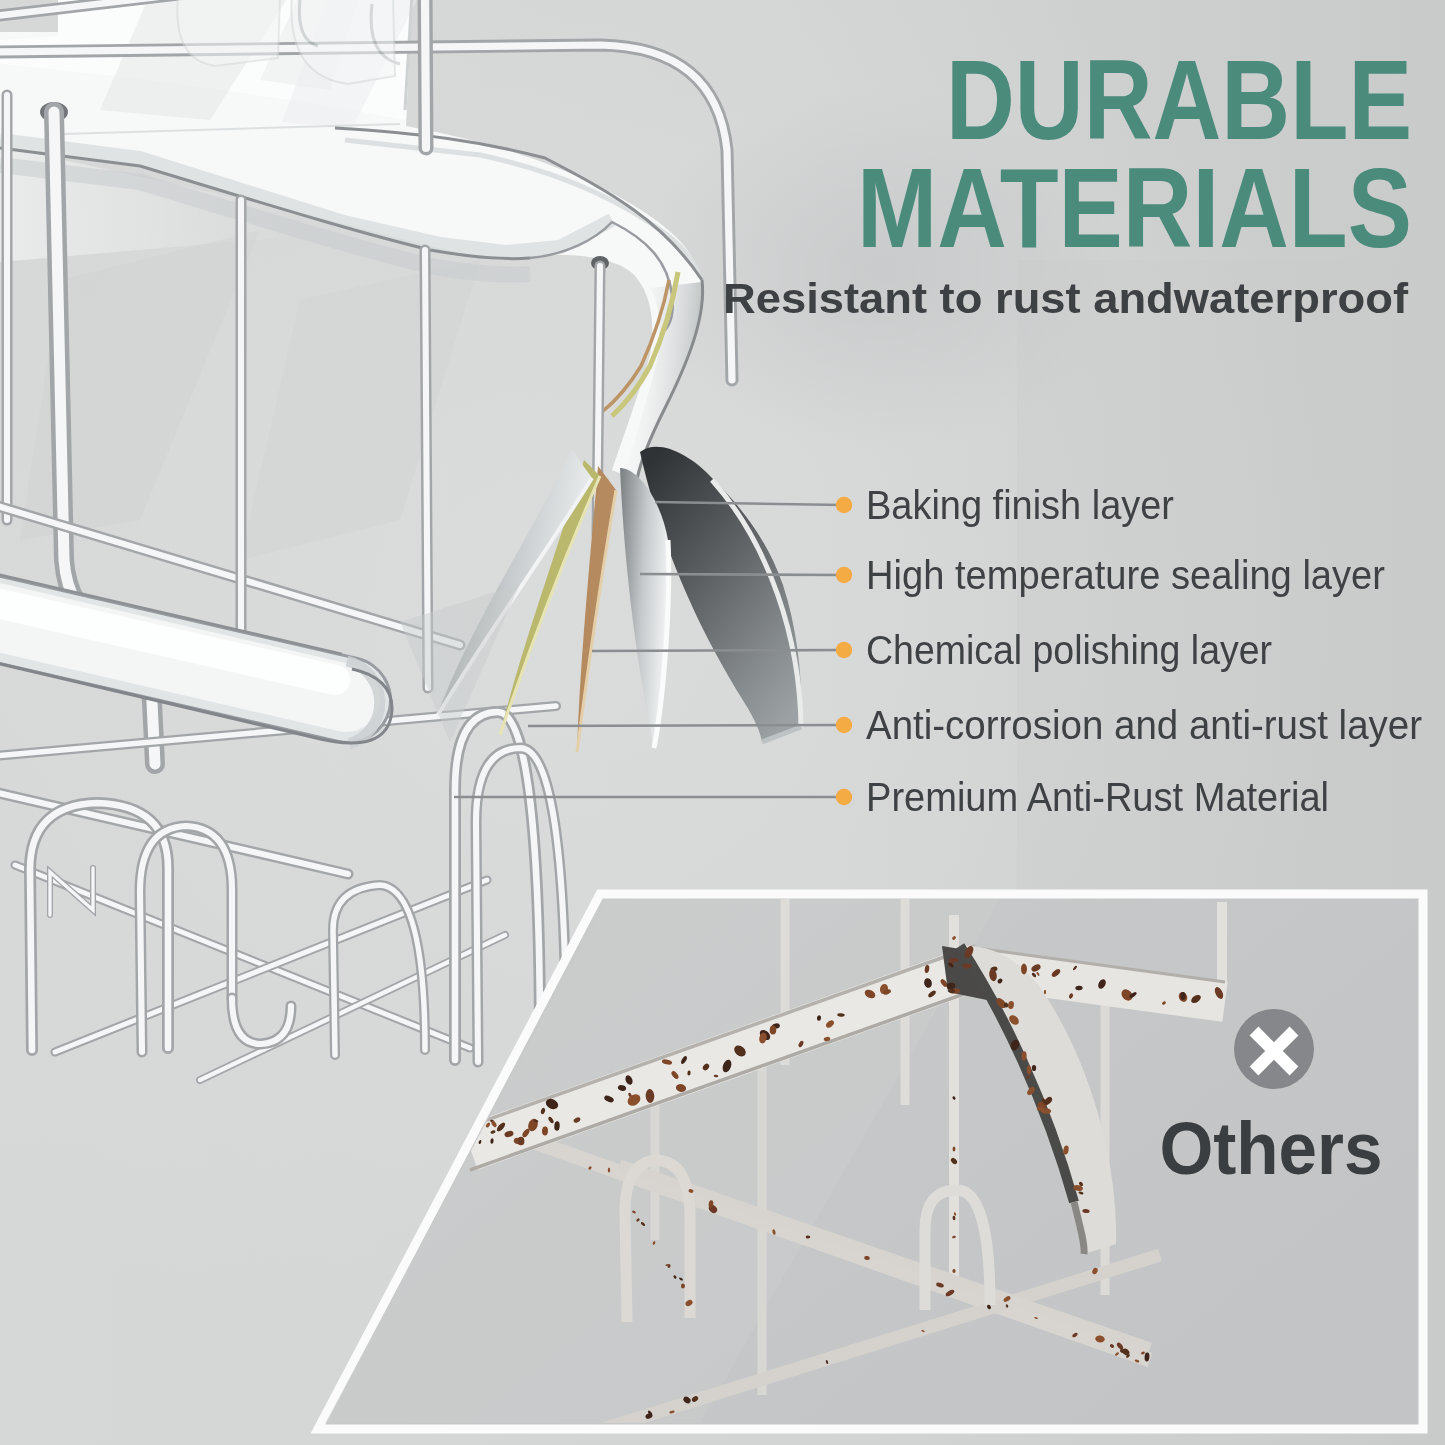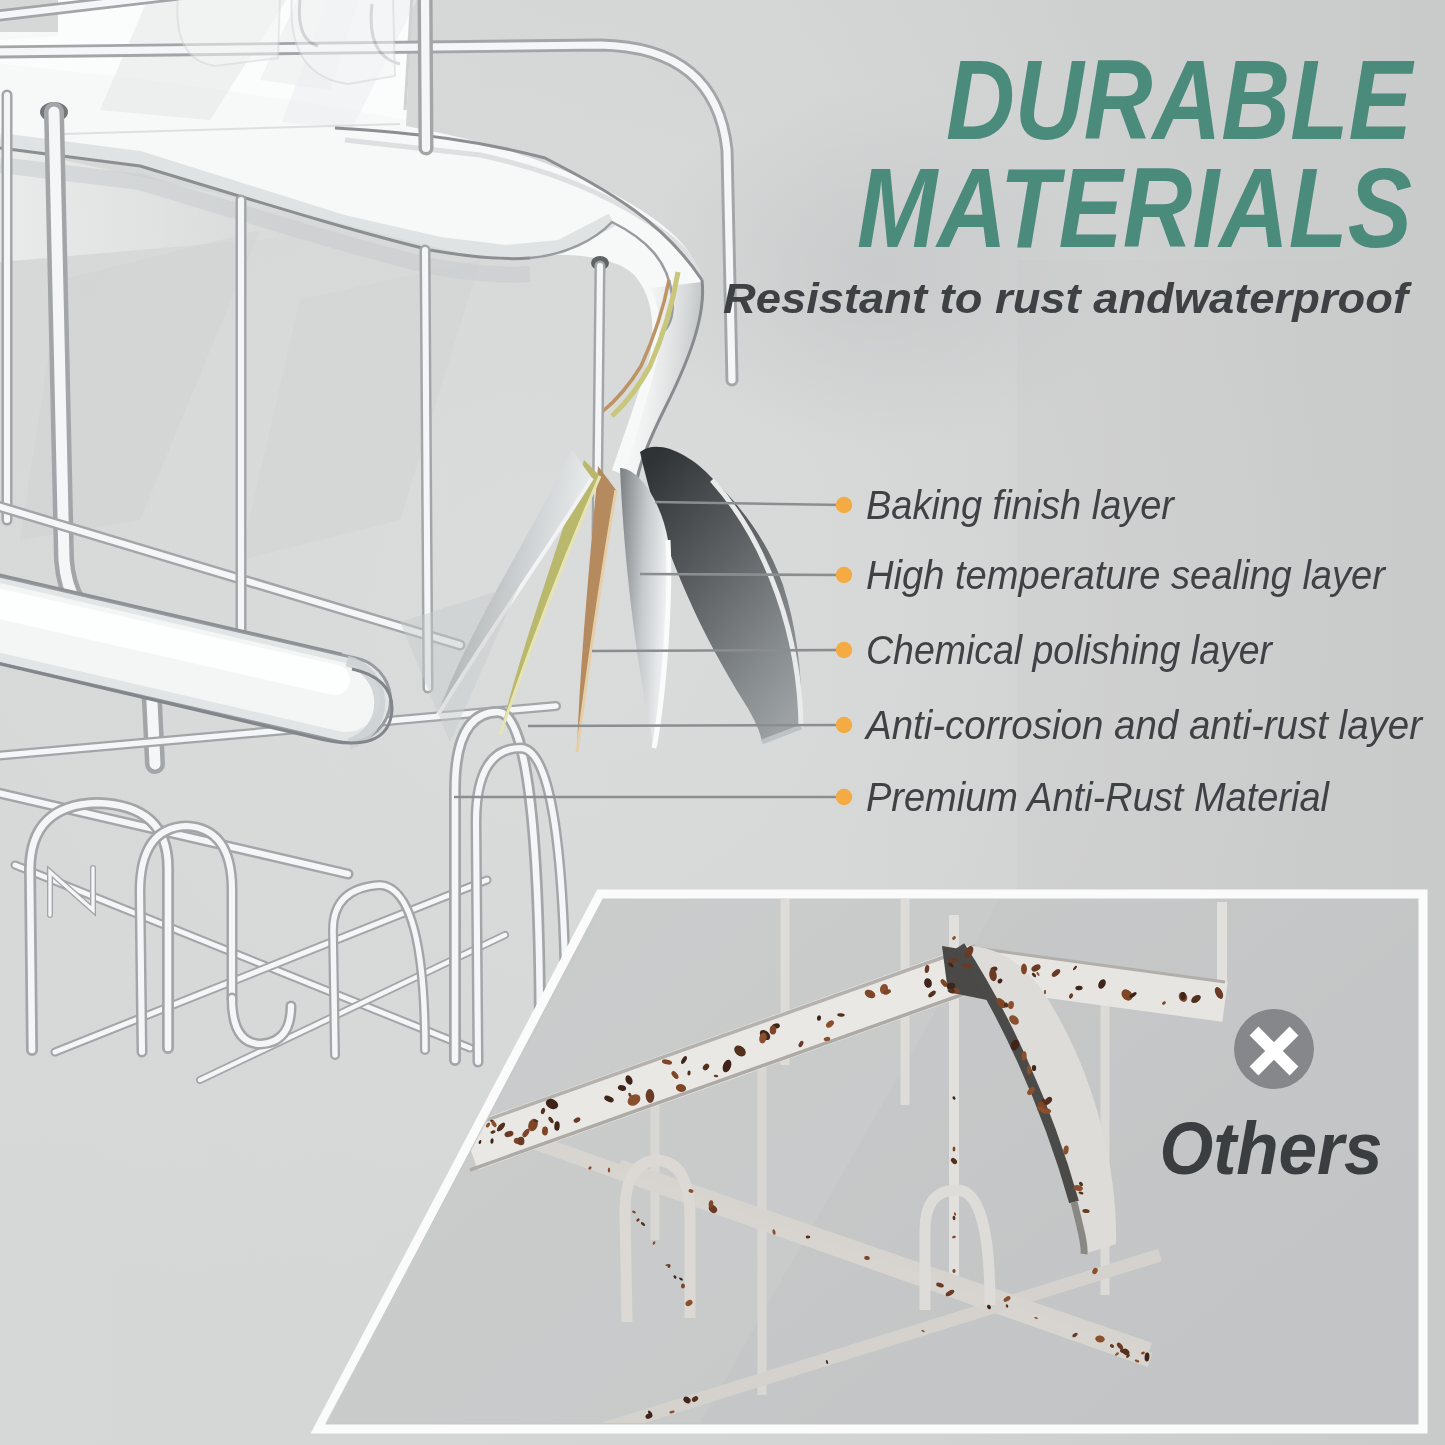--- a/index.html
+++ b/index.html
@@ -1,14 +1,14 @@
 <!DOCTYPE html>
 <html><head><meta charset="utf-8"><style>
 html,body{margin:0;padding:0;background:#d2d3d3;}
-.page{position:relative;width:1445px;height:1445px;overflow:hidden;font-style:italic;}
+.page{position:relative;width:1445px;height:1445px;overflow:hidden;}
 </style></head><body>
 <div class="page"><svg width="1445" height="1445" viewBox="0 0 1445 1445" font-family="Liberation Sans, sans-serif">
       <defs>
 <linearGradient id="bgx" x1="0" y1="0" x2="1" y2="0">
  <stop offset="0" stop-color="#d6d7d7"></stop>
           <stop offset="0.55" stop-color="#d3d4d4"></stop>
           <stop offset="1" stop-color="#c9cbcb"></stop>
 </linearGradient>
 <radialGradient id="bglight" cx="0.38" cy="0.42" r="0.55">
  <stop offset="0" stop-color="#dcdddd" stop-opacity="0.8"></stop>

